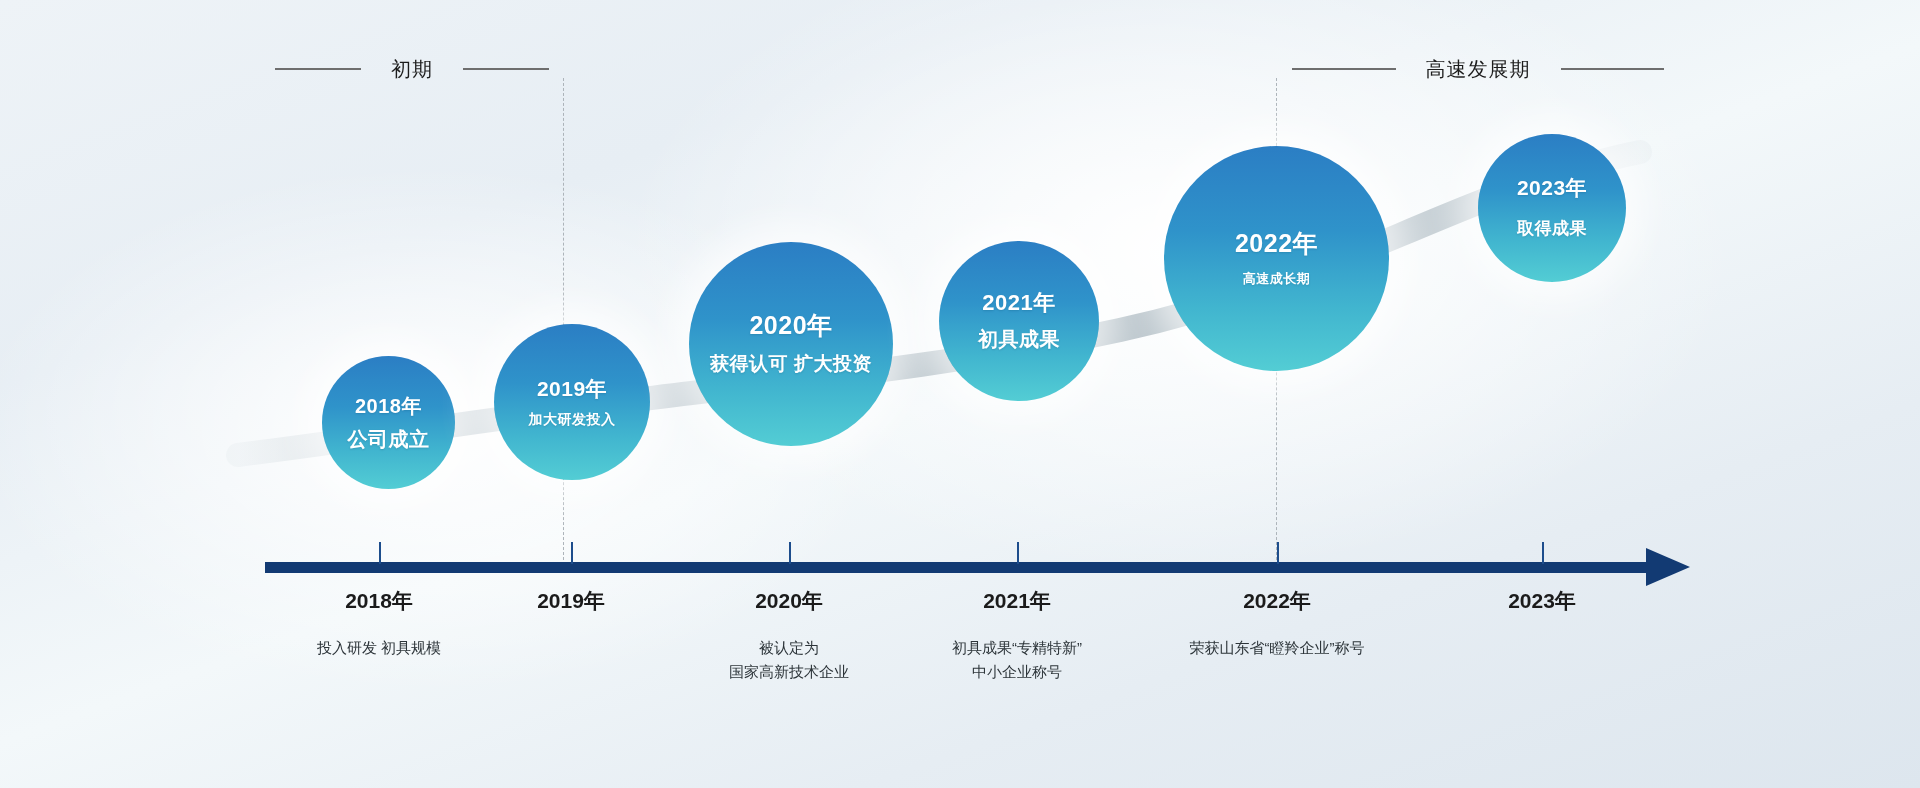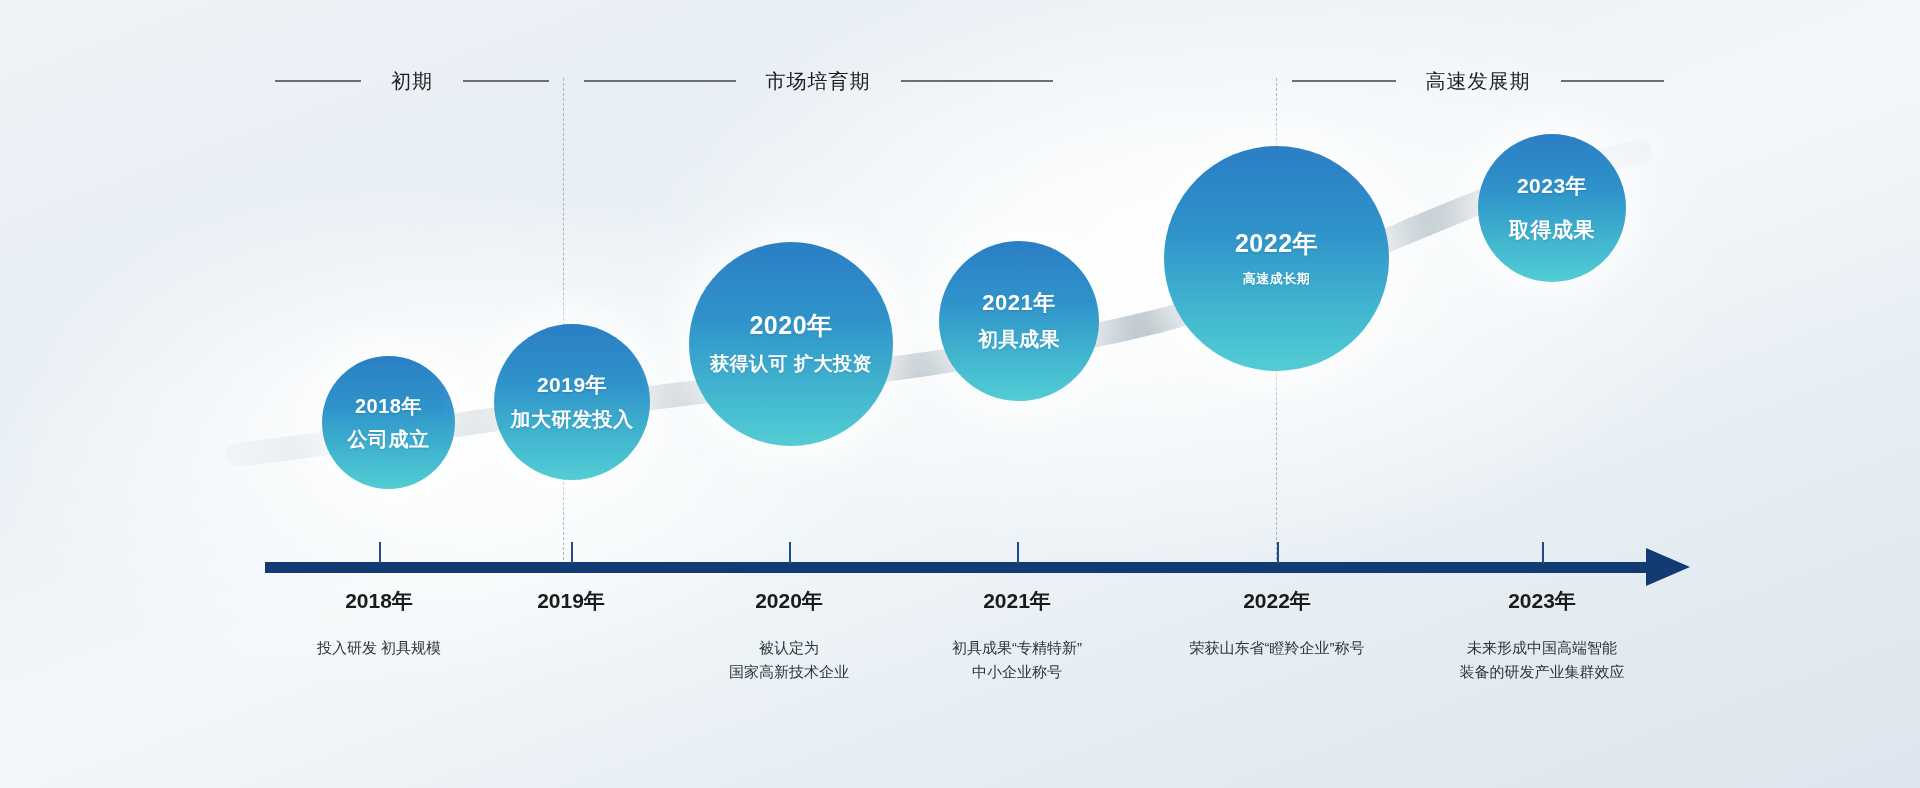--- a/index.html
+++ b/index.html
@@ -28,21 +28,21 @@
   
   .phase-band {
     position: absolute;
     left: 0;
     top: 48px;
     width: 1920px;
     height: 34px;
   }
   .phase-group {
     position: absolute;
-    top: 16px;
+    top: 4px;
     height: 34px;
     display: flex;
     align-items: center;
     justify-content: center;
     gap: 30px;
     white-space: nowrap;
   }
   .phase-rule {
     display: block;
     height: 2px;
@@ -169,64 +169,59 @@
   </svg>
 
   <div class="phase-band">
 
     <div class="phase-group" style="left:262px; width:300px;">
       <span class="phase-rule" style="width:86px;"></span>
       <span class="phase-label">初期</span>
       <span class="phase-rule" style="width:86px;"></span>
     </div>
 
-    <div class="phase-group" style="left:578px; width:480px;">
-      <span class="phase-rule" style="width:152px;"></span>
-      <span class="phase-label">市场培育期</span>
-      <span class="phase-rule" style="width:152px;"></span>
-    </div>
 
     <div class="phase-group" style="left:1292px; width:372px;">
       <span class="phase-rule" style="width:118px;"></span>
       <span class="phase-label">高速发展期</span>
       <span class="phase-rule" style="width:118px;"></span>
     </div>
   </div>
 
   <div class="divider" style="left:563px;"></div>
   <div class="divider" style="left:1276px;"></div>
 
   <div class="bubble" style="left:322px; top:356px; width:133px; height:133px;">
     <span class="b-year" style="font-size:20px;">2018年</span>
     <span class="b-desc" style="font-size:20px; margin-top:10px;">公司成立</span>
   </div>
 
   <div class="bubble" style="left:494px; top:324px; width:156px; height:156px;">
     <span class="b-year" style="font-size:21px;">2019年</span>
-    <span class="b-desc" style="font-size:20px; margin-top:11px;">加大研发投入</span>
+    <span class="b-desc" style="font-size:14px; margin-top:11px;">加大研发投入</span>
   </div>
 
   <div class="bubble" style="left:689px; top:242px; width:204px; height:204px;">
     <span class="b-year" style="font-size:25px;">2020年</span>
     <span class="b-desc" style="font-size:19px; margin-top:13px;">获得认可 扩大投资</span>
   </div>
 
   <div class="bubble" style="left:939px; top:241px; width:160px; height:160px;">
     <span class="b-year" style="font-size:22px;">2021年</span>
     <span class="b-desc" style="font-size:20px; margin-top:11px;">初具成果</span>
   </div>
 
   <div class="bubble" style="left:1164px; top:146px; width:225px; height:225px;">
     <span class="b-year" style="font-size:25px;">2022年</span>
     <span class="b-desc" style="font-size:13px; margin-top:14px;">高速成长期</span>
   </div>
 
   <div class="bubble" style="left:1478px; top:134px; width:148px; height:148px;">
     <span class="b-year" style="font-size:21px;">2023年</span>
-    <span class="b-desc" style="font-size:21px; margin-top:20px;text-align:right;">取得成果</span>
+    <span class="b-desc" style="font-size:17px; margin-top:20px;text-align:right;">取得成果</span>
   </div>
 
   <div id="axis-line"></div>
   <div id="axis-arrow"></div>
 
   <div class="axis-tick" style="left:379px;"></div>
   <div class="axis-tick" style="left:571px;"></div>
   <div class="axis-tick" style="left:789px;"></div>
   <div class="axis-tick" style="left:1017px;"></div>
   <div class="axis-tick" style="left:1277px;"></div>
@@ -263,19 +258,15 @@
   <div class="caption" style="left:1277px; top:588px;">
     <div class="c-year">2022年</div>
     <div class="c-lines">
       <div>荣获山东省“瞪羚企业”称号</div>
       <div></div>
     </div>
   </div>
 
   <div class="caption" style="left:1542px; top:588px;">
     <div class="c-year">2023年</div>
-    <div class="c-lines">
-      <div>未来形成中国高端智能</div>
-      <div>装备的研发产业集群效应</div>
-    </div>
   </div>
 
 </div>
 
 </body></html>

